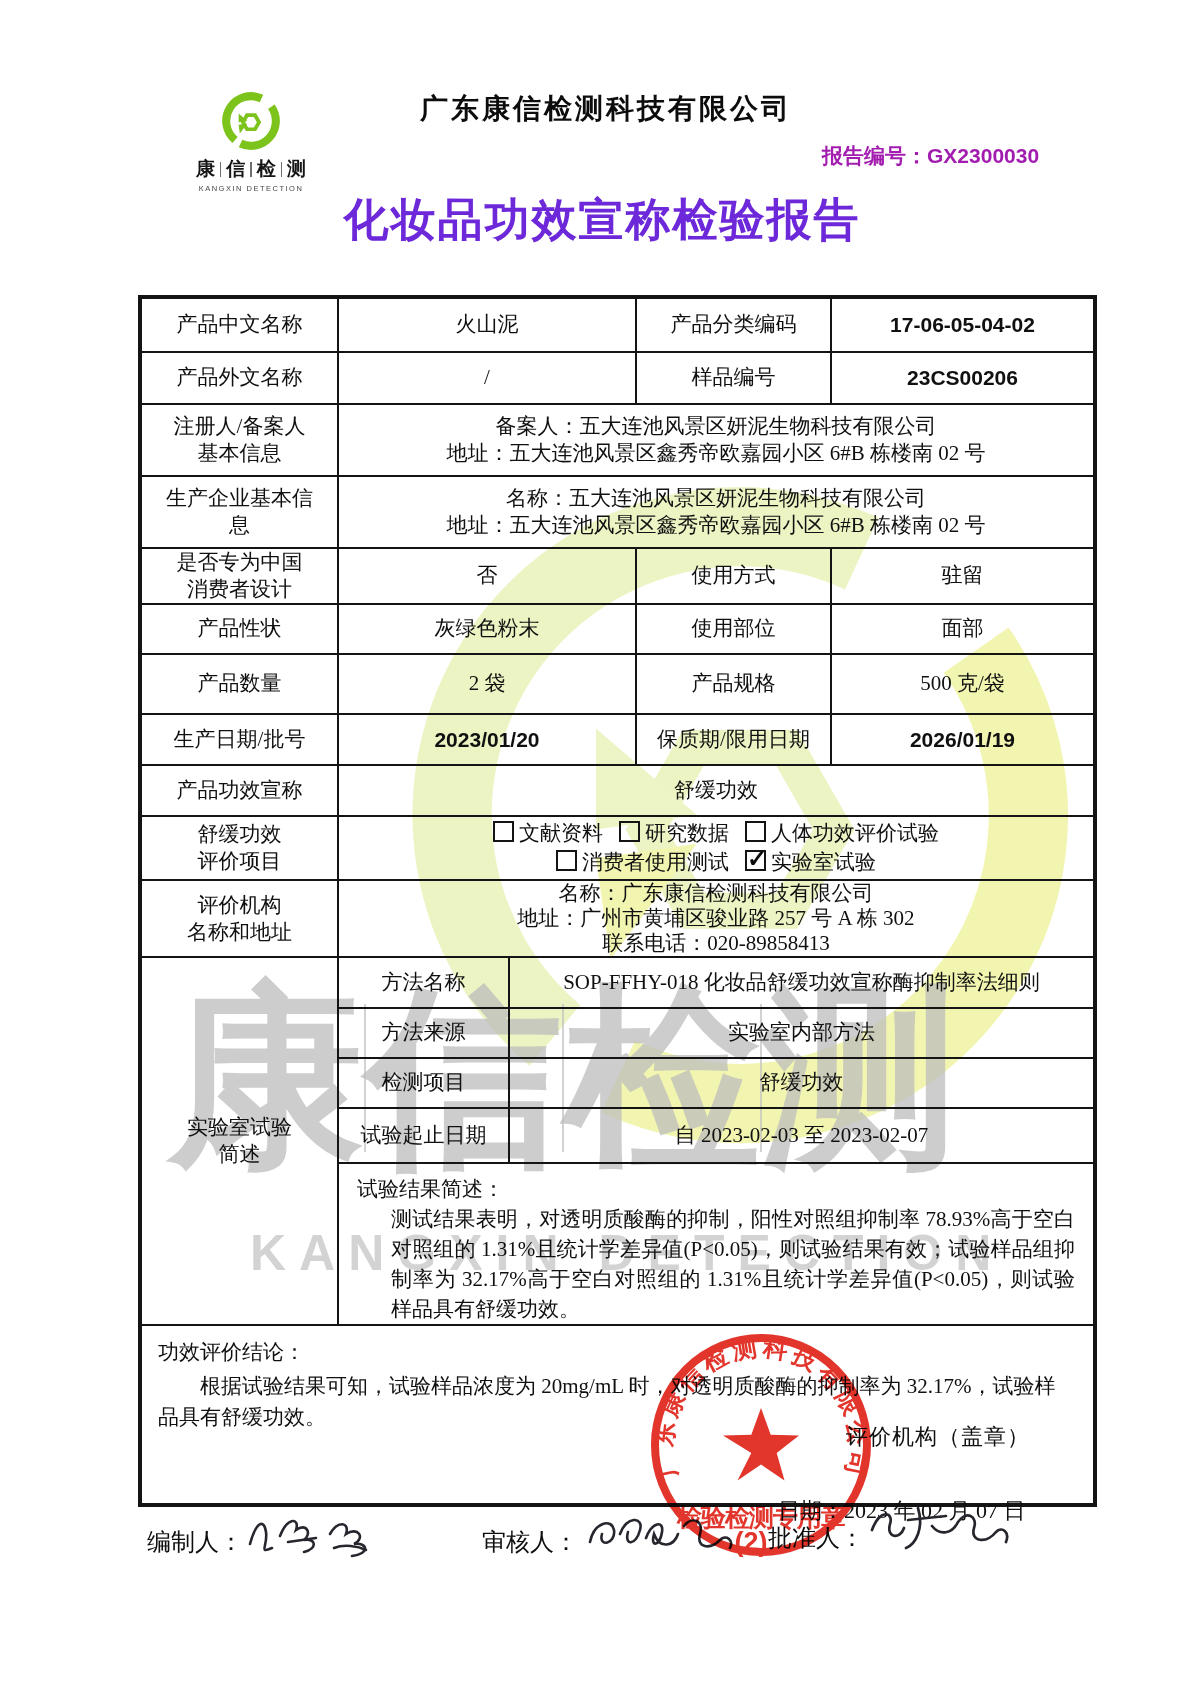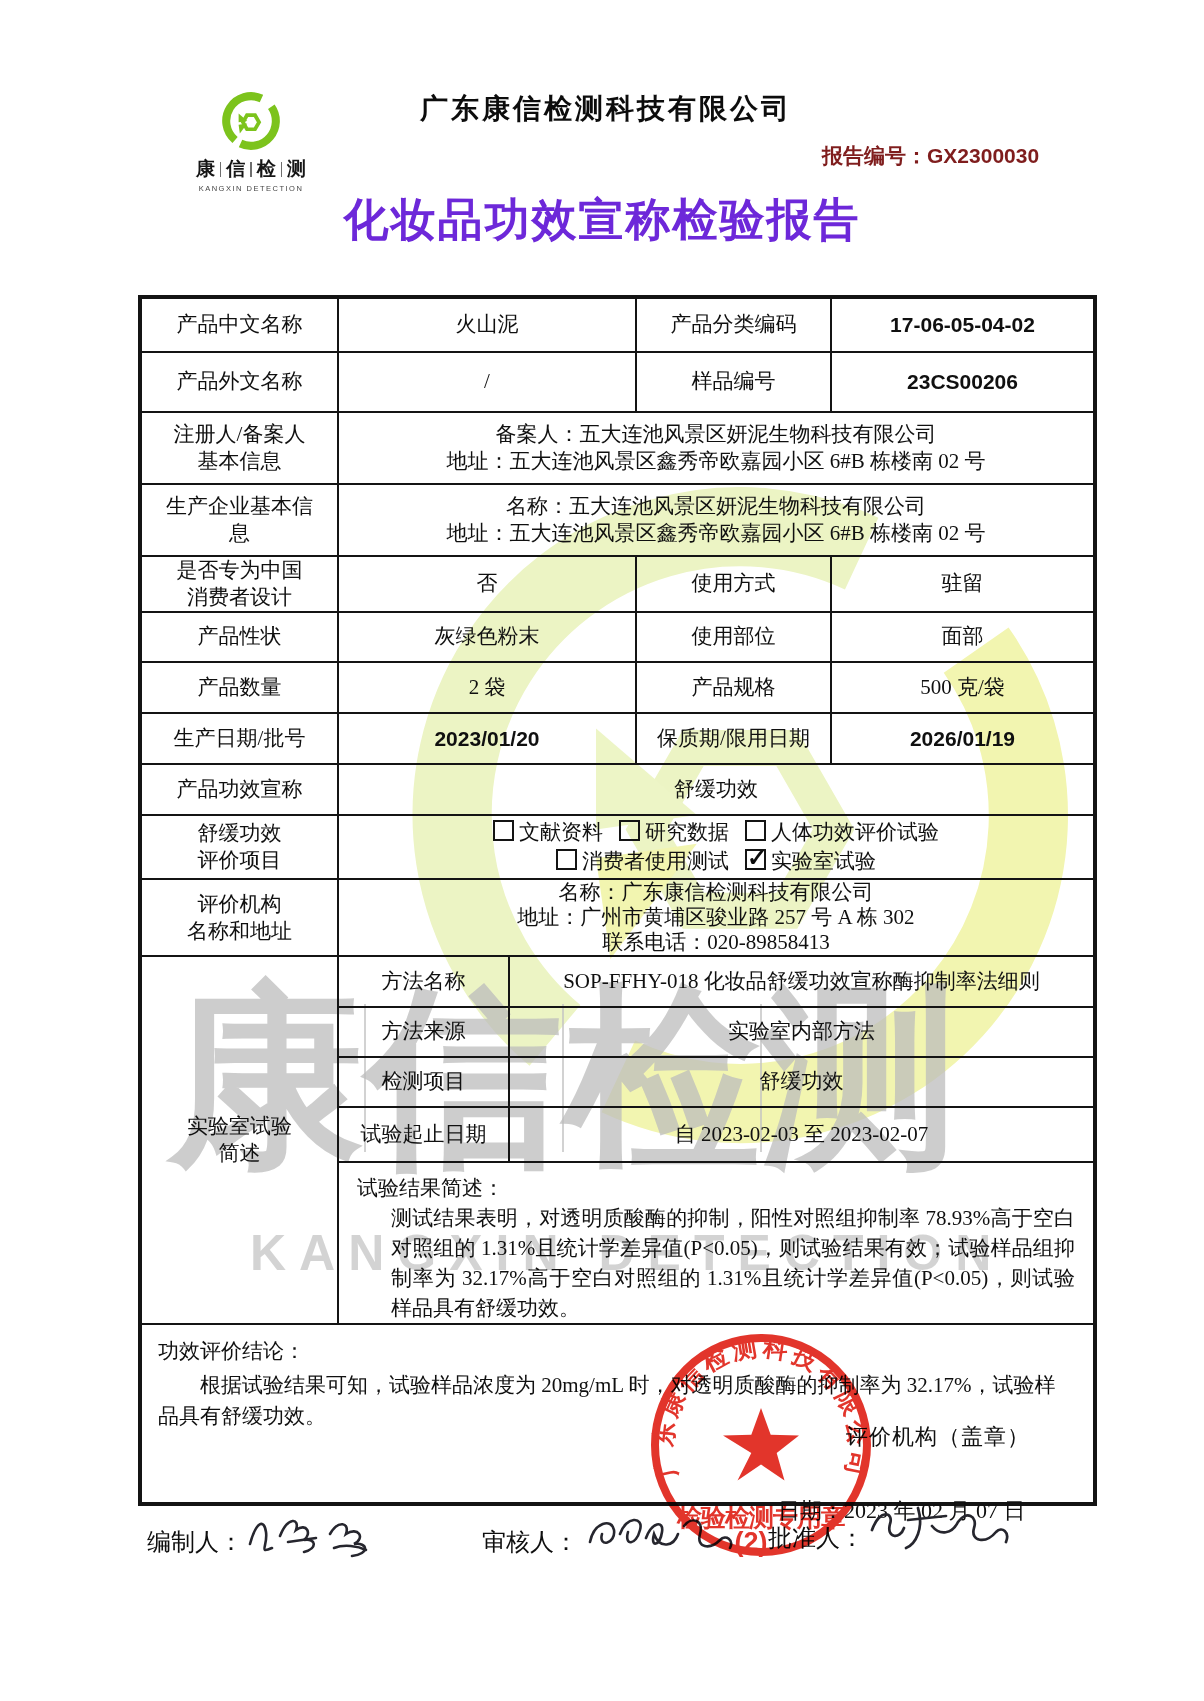--- a/index.html
+++ b/index.html
@@ -10,21 +10,21 @@
   
   .logo{position:absolute;left:196px;top:88px;width:110px;text-align:center;z-index:1;}
   .logo-mark{display:block;margin:0 auto;}
   .logo-chars{display:flex;justify-content:center;align-items:center;gap:5px;margin-top:2px;
     font-family:"Liberation Sans","DejaVu Sans",sans-serif;font-weight:bold;font-size:19px;color:#161616;}
   .logo-sep{display:inline-block;width:1.5px;height:15px;background:#6e6e6e;}
   .logo-latin{margin-top:2px;font-family:"Liberation Sans","DejaVu Sans",sans-serif;
     font-size:7.5px;letter-spacing:1.5px;color:#454545;}
   .company-name{position:absolute;left:420px;top:90px;font-size:28px;font-weight:bold;
     letter-spacing:3px;color:#0c0c0c;z-index:1;}
-  .report-no{position:absolute;left:822px;top:142px;font-size:21px;font-weight:bold;color:#7f1d1d;z-index:1;}
+  .report-no{position:absolute;left:822px;top:142px;font-size:21px;font-weight:bold;color:#a21caf;z-index:1;}
   .report-no .num{font-family:"Liberation Sans","DejaVu Sans",sans-serif;}
   .doc-title{position:absolute;left:0;top:190px;width:1204px;text-align:center;
     font-family:"Liberation Sans","DejaVu Sans",sans-serif;font-weight:bold;
     font-size:45px;letter-spacing:2px;color:#6d28d9;z-index:1;}
   
   .wm-green{position:absolute;left:380px;top:455px;z-index:0;}
   .wm-gray{position:absolute;left:168px;top:980px;width:790px;display:flex;
     justify-content:space-between;align-items:center;z-index:0;}
   .wm-gray-char{font-family:"Liberation Sans","DejaVu Sans",sans-serif;font-weight:bold;
     font-size:196px;line-height:196px;color:#bdbdbd;opacity:0.75;}
@@ -121,21 +121,21 @@
           <col style="width:195px">
           <col style="width:264px">
         </colgroup>
       <tbody>
           <tr style="height:55px">
         <td>产品中文名称</td>
         <td>火山泥</td>
         <td>产品分类编码</td>
         <td class="num">17-06-05-04-02</td>
       </tr>
-      <tr style="height:60px">
+      <tr style="height:52px">
         <td>产品外文名称</td>
         <td>/</td>
         <td>样品编号</td>
         <td class="num">23CS00206</td>
       </tr>
       <tr style="height:72px">
         <td class="twoline">
           <div>注册人/备案人</div>
               <div>基本信息</div>
         </td>
@@ -162,21 +162,21 @@
         <td>否</td>
         <td>使用方式</td>
         <td>驻留</td>
       </tr>
       <tr style="height:50px">
         <td>产品性状</td>
         <td>灰绿色粉末</td>
         <td>使用部位</td>
         <td>面部</td>
       </tr>
-      <tr style="height:51px">
+      <tr style="height:60px">
         <td>产品数量</td>
         <td>2 袋</td>
         <td>产品规格</td>
         <td>500 克/袋</td>
       </tr>
       <tr style="height:51px">
         <td>生产日期/批号</td>
         <td class="num">2023/01/20</td>
         <td>保质期/限用日期</td>
         <td class="num">2026/01/19</td>

